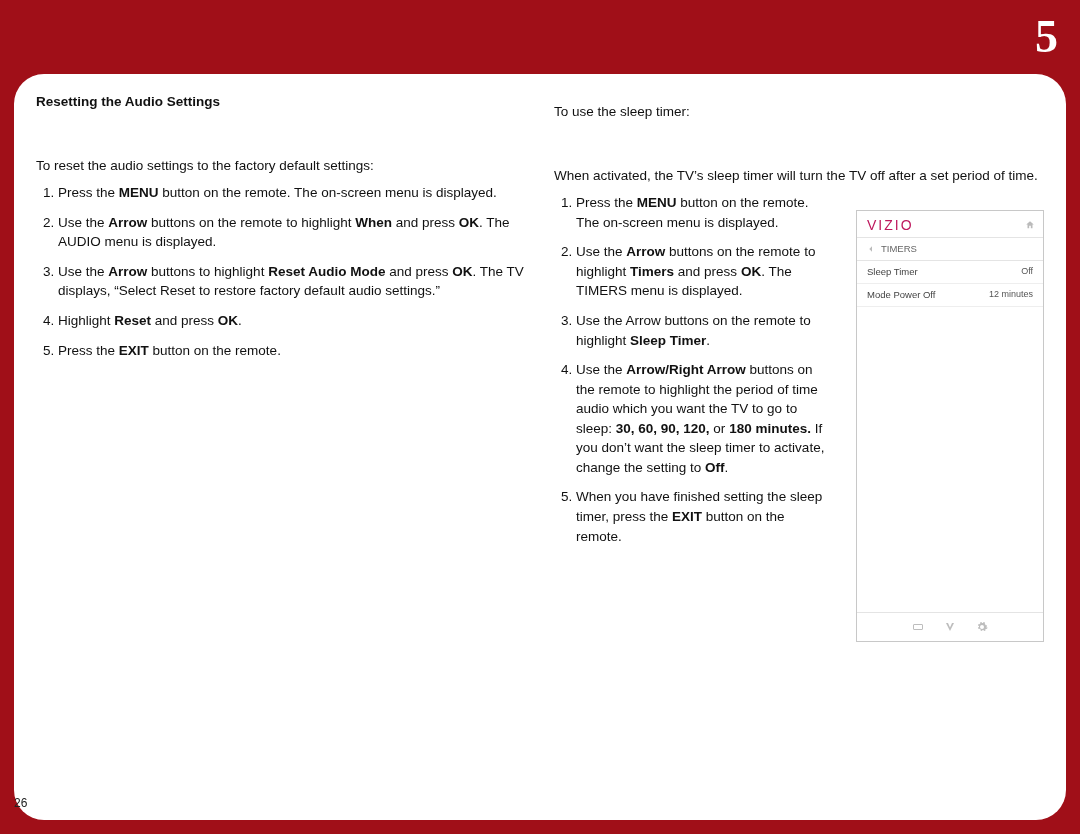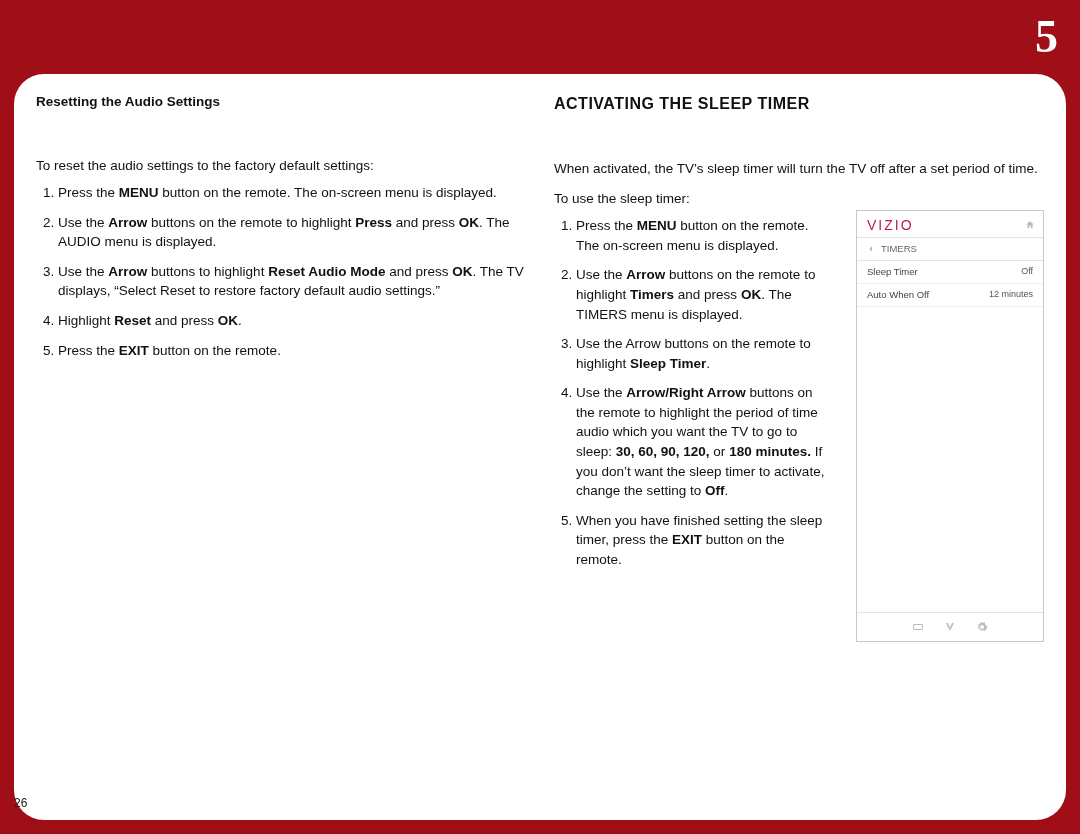--- a/index.html
+++ b/index.html
@@ -102,38 +102,37 @@
   <div class="sheet">
 
     <div class="col col-left">
       <div class="subhead">Resetting the Audio Settings</div>
       <div class="intro">To reset the audio settings to the factory default settings:</div>
       <ol class="steps">
         <li>
           <span>Press the </span><span class="b">MENU</span><span> button on the remote. The on-screen menu is displayed.</span>
         </li>
         <li>
-          <span>Use the </span><span class="b">Arrow</span><span> buttons on the remote to highlight </span><span class="b">Press</span><span> and press </span><span class="b">OK</span><span>. The AUDIO menu is displayed.</span>
+          <span>Use the </span><span class="b">Arrow</span><span> buttons on the remote to highlight </span><span class="b">When</span><span> and press </span><span class="b">OK</span><span>. The AUDIO menu is displayed.</span>
         </li>
         <li>
           <span>Use the </span><span class="b">Arrow</span><span> buttons to highlight </span><span class="b">Reset Audio Mode</span><span> and press </span><span class="b">OK</span><span>. The TV displays, “Select Reset to restore factory default audio settings.”</span>
         </li>
         <li>
           <span>Highlight </span><span class="b">Reset</span><span> and press </span><span class="b">OK</span><span>.</span>
         </li>
         <li>
           <span>Press the </span><span class="b">EXIT</span><span> button on the remote.</span>
         </li>
       </ol>
     </div>
 
     <div class="col col-right">
-      <div class="section-title">ACTIVATING THE  SLEEP TIMER</div>
+      <div class="intro" style="margin-top:10px">To use the sleep timer:</div>
       <div class="intro">When activated, the TV’s sleep timer will turn the TV off after a set period of time.</div>
-      <div class="intro" style="margin-top:10px">To use the sleep timer:</div>
 
       <div class="right-body">
         <ol class="steps">
           <li>
             <span>Press the </span><span class="b">MENU</span><span> button on the remote. The on-screen menu is displayed.</span>
           </li>
           <li>
             <span>Use the </span><span class="b">Arrow</span><span> buttons on the remote to highlight </span><span class="b">Timers</span><span> and press </span><span class="b">OK</span><span>. The TIMERS menu is displayed.</span>
           </li>
           <li>
@@ -159,21 +158,21 @@
           <svg class="back-icon" viewBox="0 0 24 24">
               <path fill="#bbb" d="M15 4l-8 8 8 8z"></path>
             </svg>
           <span>TIMERS</span>
         </div>
         <div class="menu-row">
           <span>Sleep Timer</span>
           <span class="val">Off</span>
         </div>
         <div class="menu-row">
-          <span>Auto When Off</span>
+          <span>Mode Power Off</span>
           <span class="val">12 minutes</span>
         </div>
         <div class="menu-spacer"></div>
         <div class="menu-footer">
           <svg class="ficon" viewBox="0 0 24 24">
               <rect x="3" y="7" width="18" height="10" rx="1" fill="none" stroke="#bdbdbd" stroke-width="2"></rect>
             </svg>
           <svg class="ficon" viewBox="0 0 24 24">
               <path d="M4 4l8 16 8-16h-4l-4 9-4-9z"></path>
             </svg>

